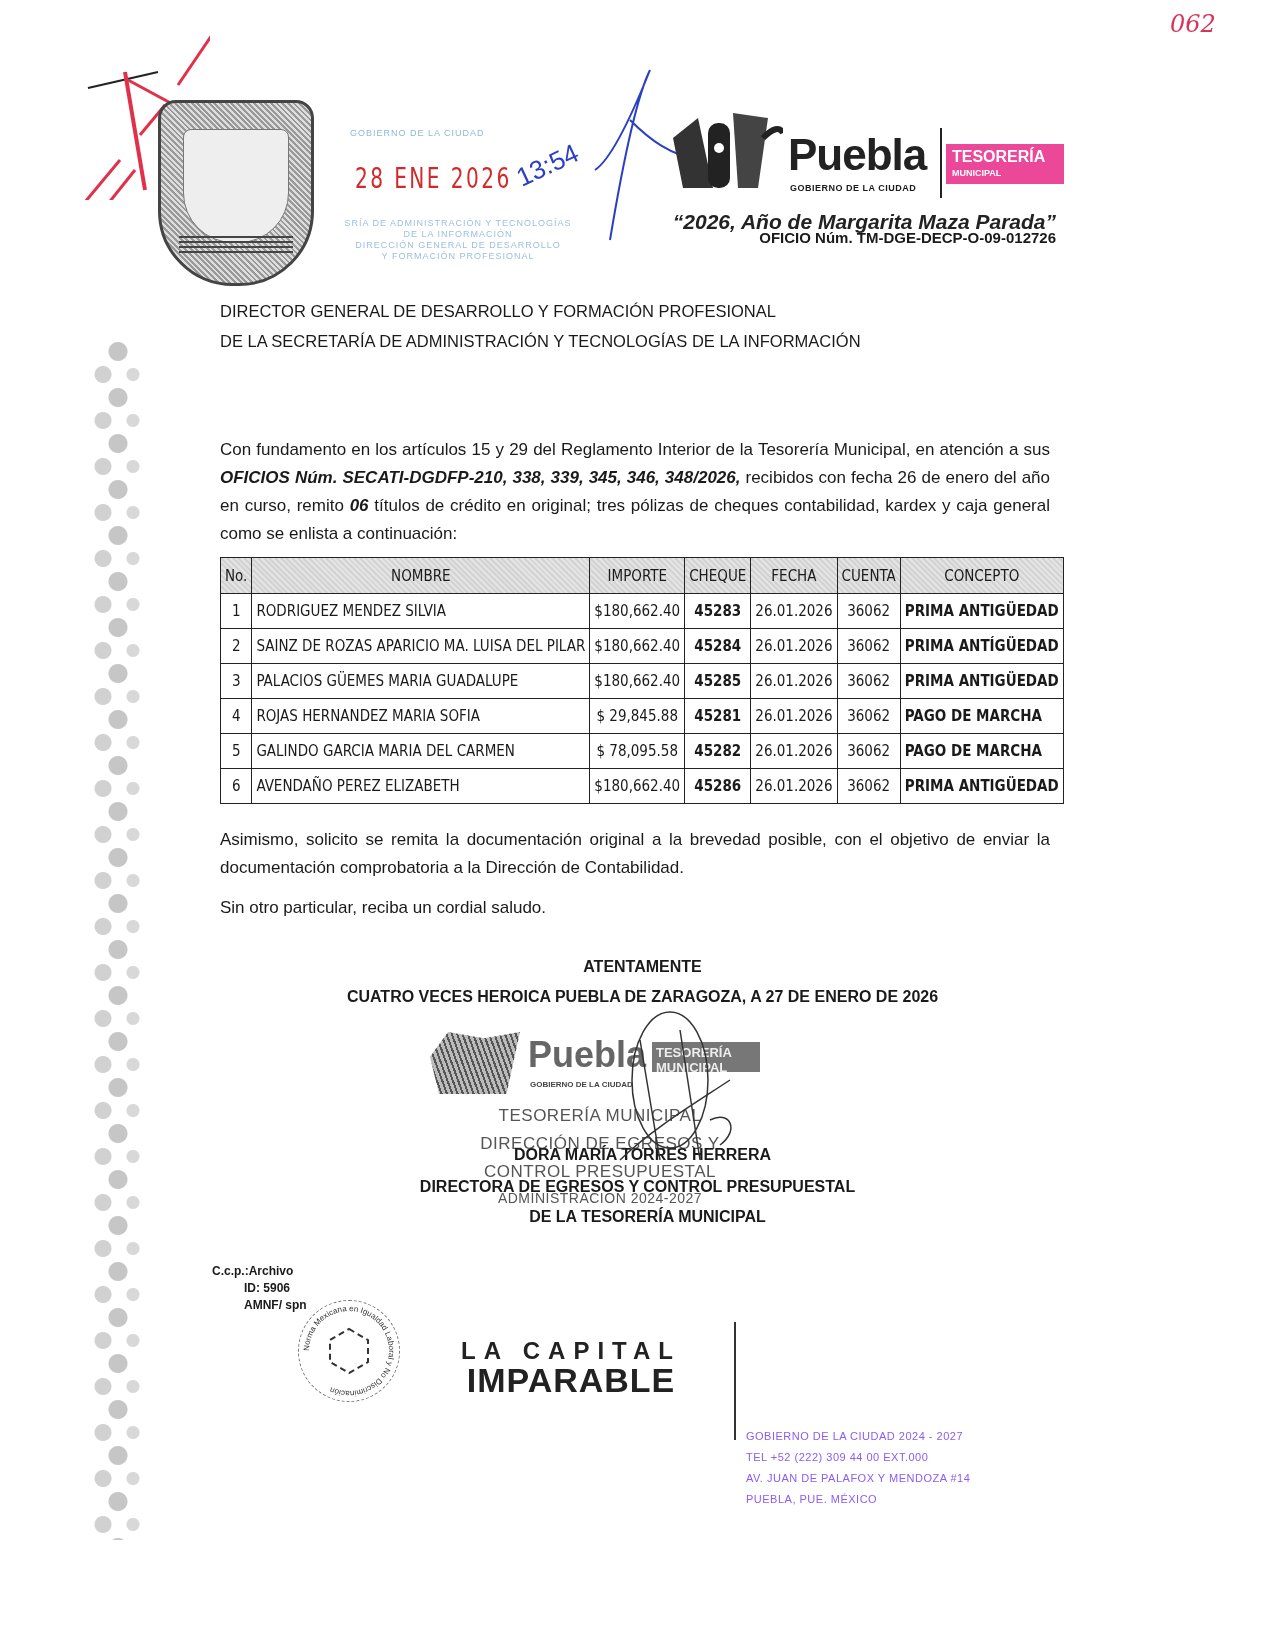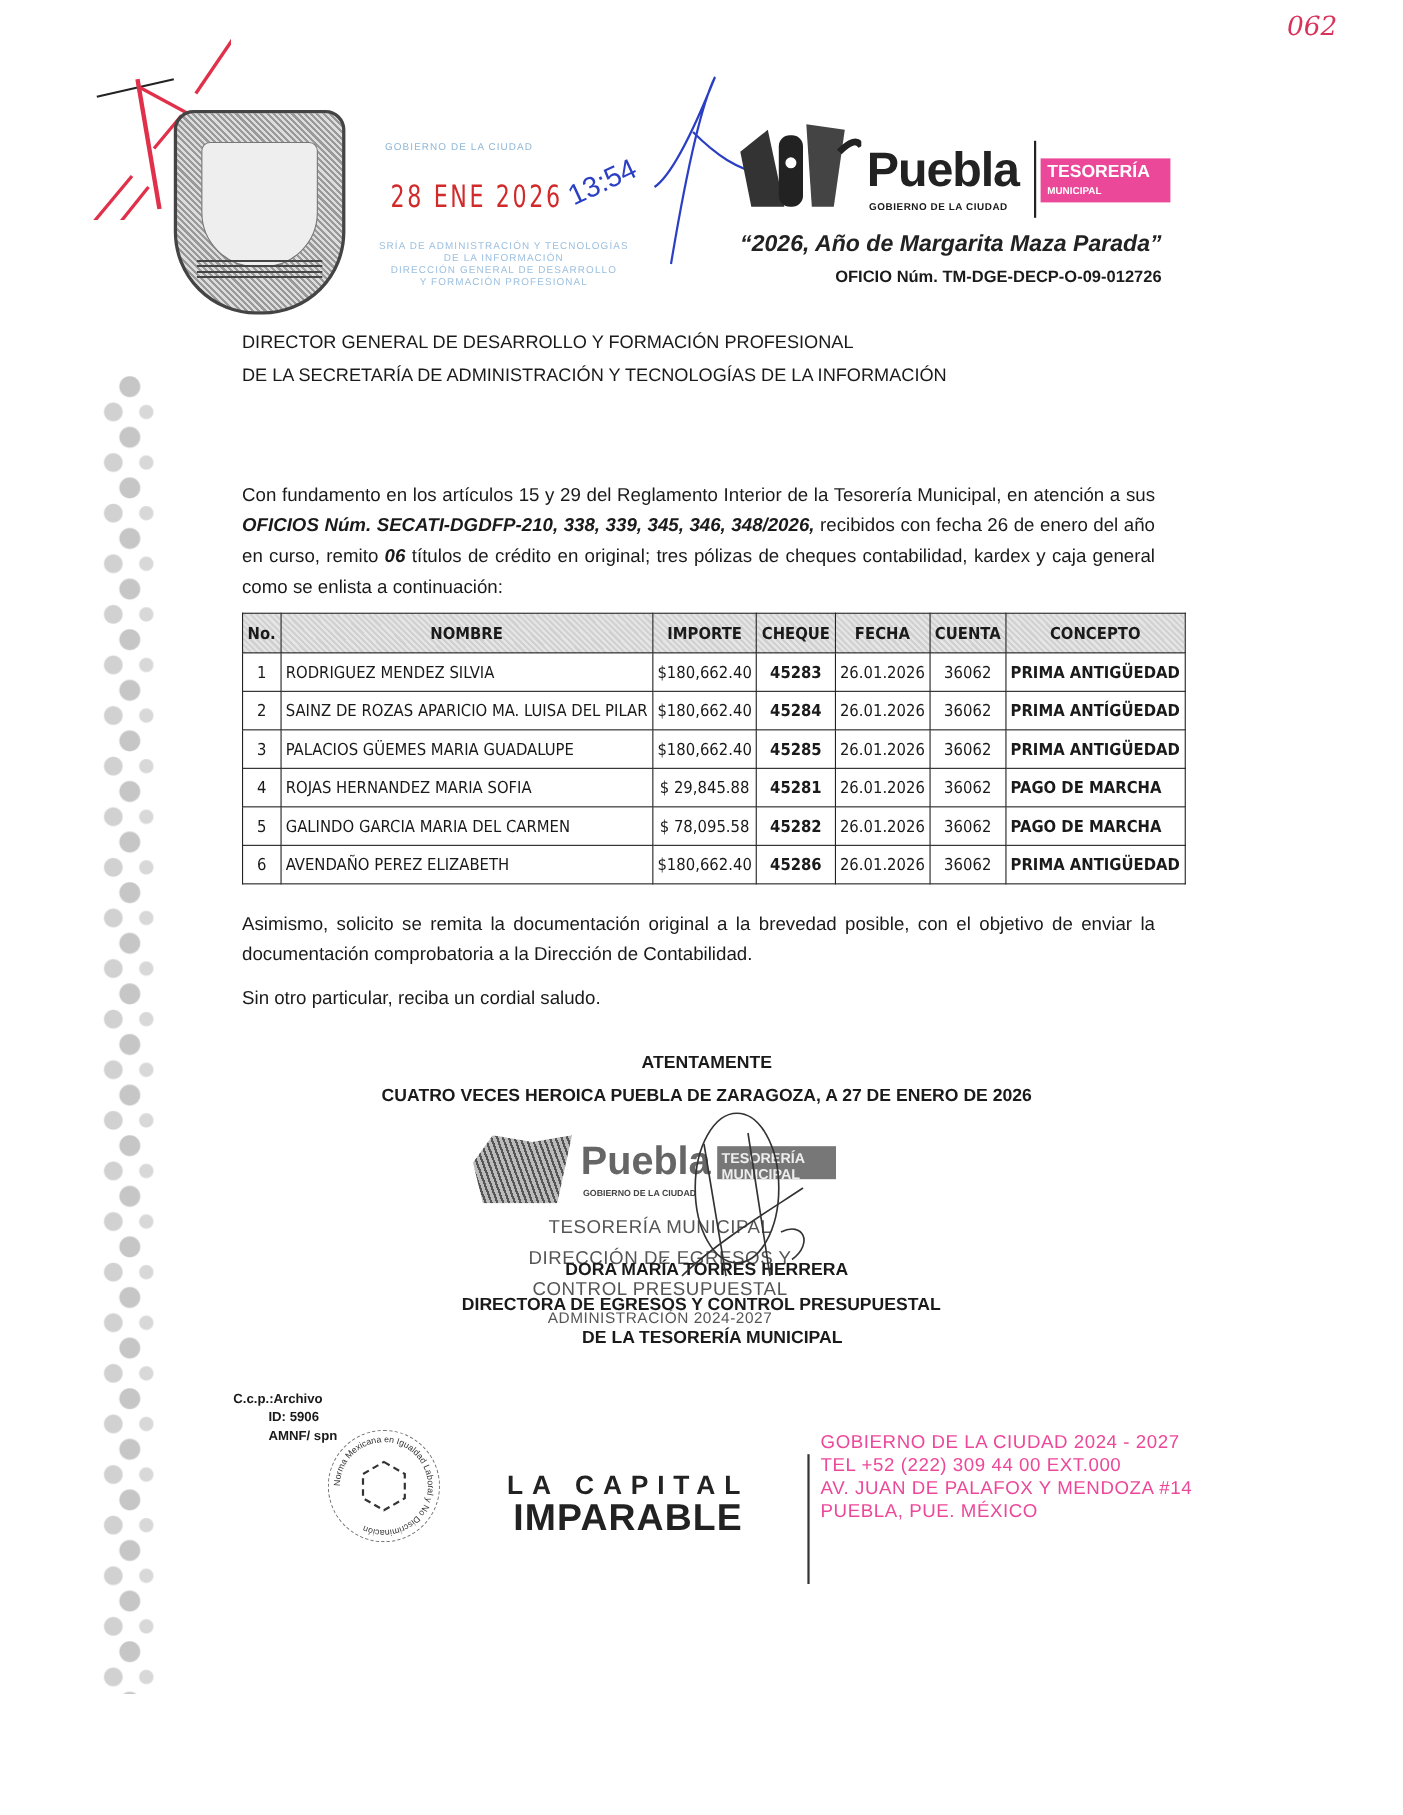--- a/index.html
+++ b/index.html
@@ -43,35 +43,35 @@
   .logo-art { position:absolute; left:0; top:0; width:115px; height:85px; }
   .logo-word { position:absolute; left:120px; top:22px; font-size: 44px; font-weight: bold; color:#222; letter-spacing:-1px; }
   .logo-sub { position:absolute; left:122px; top:75px; font-size: 9px; font-weight:bold; letter-spacing:.5px; }
   .logo-sep { position:absolute; left:272px; top:20px; width:2px; height:70px; background:#222; }
   .logo-box { position:absolute; left:278px; top:36px; width:118px; height:40px; background:#ec4899; color:#fff; }
   .logo-box .t1 { position:absolute; left:6px; top:4px; font-size:16px; font-weight:bold; }
   .logo-box .t2 { position:absolute; left:6px; top:24px; font-size:9px; font-weight:bold; }
 
   .motto { left: 636px; top: 210px; width: 420px; text-align:right; font-size: 21px;
     font-weight: bold; font-style: italic; color:#222; }
-  .oficio { left: 560px; top: 243px; width: 496px; text-align:right; font-size: 15px; font-weight: bold; }
+  .oficio { left: 560px; top: 229px; width: 496px; text-align:right; font-size: 15px; font-weight: bold; }
 
   
   .addr { left: 220px; top: 296px; font-size: 16.5px; line-height: 30px; }
   .addr .name { font-weight: bold; }
   .addr .presente { letter-spacing: 5px; }
 
   .para { left: 220px; width: 830px; font-size: 17px; line-height: 28px; text-align: justify; }
   .para b { font-weight: bold; font-style: italic; }
 
   
   .tbl { left: 220px; top: 557px; width: 826px; border-collapse: collapse;
     font-family: "DejaVu Sans Condensed","Liberation Sans Narrow","Liberation Sans",sans-serif; font-size: 15px; }
   .tbl th, .tbl td { border: 1.5px solid #222; height: 34px; padding: 0 4px; white-space: nowrap; }
-  .tbl th { background: repeating-linear-gradient(45deg,#d0d0d0 0 2px,#e6e6e6 2px 4px); font-weight: bold; height: 35px; }
+  .tbl th { background: repeating-linear-gradient(45deg,#d0d0d0 0 2px,#e6e6e6 2px 4px); font-weight: normal; height: 35px; }
   .tbl td.c { text-align:center; }
   .tbl td.b { font-weight: bold; }
   .tbl td.l { text-align:left; }
 
   .closing-a { left: 0; width: 1275px; top: 958px; text-align:center; font-weight:bold; font-size: 16px; transform: translateX(5px); }
   .closing-b { left: 0; width: 1275px; top: 988px; text-align:center; font-weight:bold; font-size: 16px; transform: translateX(5px); }
 
   
   .sig-logo { left: 430px; top: 1030px; width: 330px; height: 66px; }
   .sig-logo .art { position:absolute; left:0; top:2px; width:90px; height:62px;
@@ -86,21 +86,21 @@
   .ccp { left: 212px; top: 1263px; font-size: 12px; font-weight: bold; line-height: 17px; }
   .ccp .ind { padding-left: 32px; }
 
   .seal { left: 298px; top: 1300px; width: 100px; height: 100px; border-radius: 50%; border: 1px dashed #777; }
   .seal-txt { position:absolute; left:0; top:0; width:100px; height:100px; font-size: 8px; color:#333; }
 
   .capital { left: 436px; top: 1337px; width: 270px; }
   .capital .l1 { font-size: 24px; font-weight: bold; letter-spacing: 8px; text-align:center; color:#222; }
   .capital .l2 { font-size: 34px; font-weight: 900; letter-spacing: 1px; text-align:center; color:#222; margin-top: -4px; }
   .foot-sep { left: 734px; top: 1322px; width: 2px; height: 118px; background:#333; }
-  .footer { left: 746px; top: 1300px; font-size: 17px; line-height: 21px; color:#ec4899; letter-spacing: .5px; }
+  .footer { left: 746px; top: 1426px; font-size: 11px; line-height: 21px; color:#8b5cf6; letter-spacing: .5px; }
 </style>
 </head>
 <body>
 
 <div class="abs border-strip"></div>
 
 <svg class="abs hand-red" viewBox="0 0 170 180">
   <line x1="48" y1="68" x2="118" y2="52" stroke="#222" stroke-width="2"></line>
   <path d="M85 52 L105 170" stroke="#e0304a" stroke-width="4" fill="none"></path>
   <path d="M88 60 L162 100" stroke="#e0304a" stroke-width="3" fill="none"></path>

